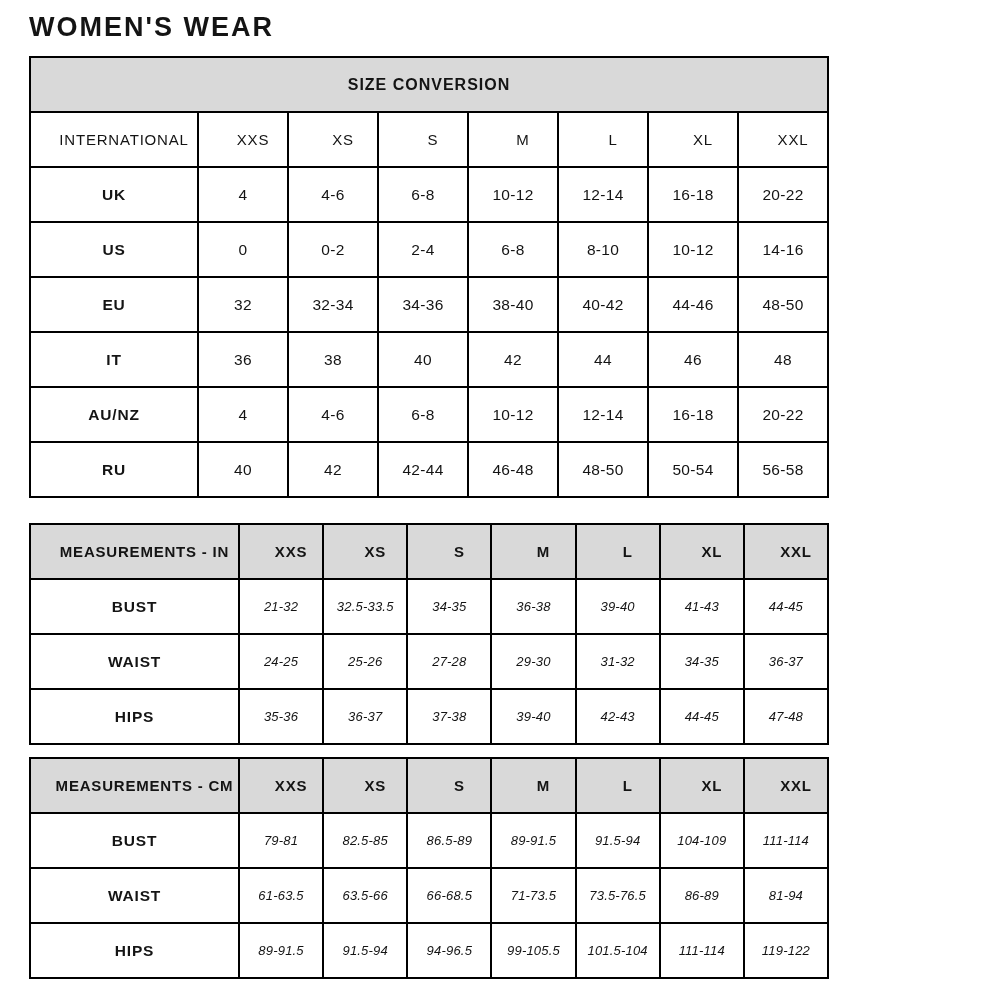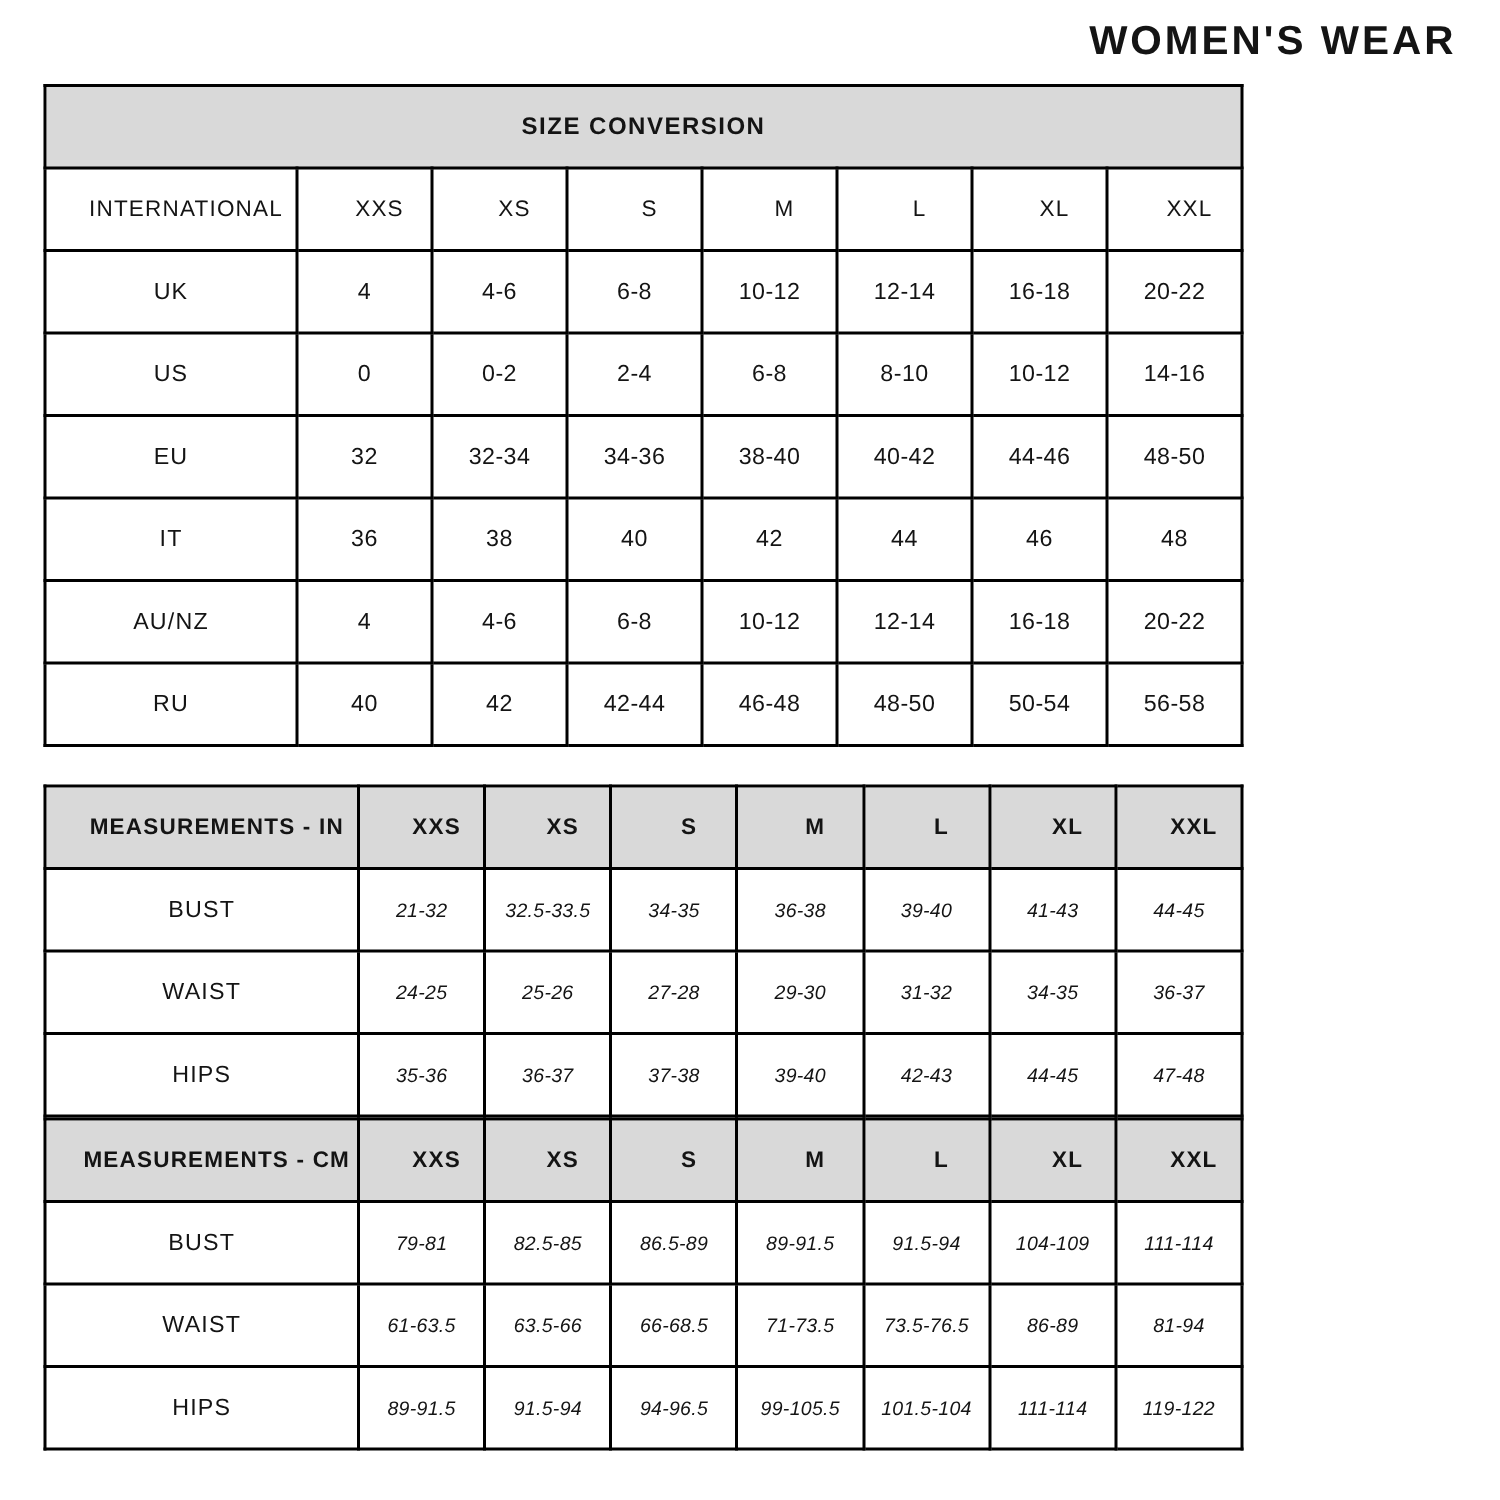--- a/index.html
+++ b/index.html
@@ -7,21 +7,21 @@
   body {
     width: 1000px; height: 1000px;
     background: #ffffff;
     color: #141414;
     font-family: "Liberation Sans", sans-serif;
     overflow: hidden;
   }
   .page { padding: 10px 29px 0 29px; }
 
   .title {
-    text-align: right;
+    text-align: left;
     font-size: 27px;
     font-weight: 700;
     letter-spacing: 2px;
     margin: 2px 0 13px 0;
   }
 
   table {
     border-collapse: collapse;
     table-layout: fixed;
     width: 800px;
@@ -41,26 +41,26 @@
     font-weight: 700;
     font-size: 16px;
     letter-spacing: 1px;
     height: 51px;
   }
 
   .head { font-size: 15px; letter-spacing: 0.8px; padding-left: 20px; }
   .conv .head { background: #ffffff; font-weight: 400; }
   .meas .head { background: #d9d9d9; font-weight: 700; }
 
-  .rowlabel { font-size: 15.5px; letter-spacing: 0.8px; font-weight: 400; }
+  .rowlabel { font-size: 15.5px; letter-spacing: 0.8px; font-weight: 700; }
   .conv .val { font-size: 15.5px; letter-spacing: 0.3px; }
   .meas .val { font-size: 13px; letter-spacing: 0.2px; font-style: italic; }
 
   .meas.in { margin-top: 25px; }
-  .meas.cm { }
+  .meas.cm { margin-top: 12px; }
 </style>
 </head>
 <body>
 
 <div class="page">
 
   <div class="title">WOMEN'S WEAR</div>
 
   <table class="conv">
     <colgroup>

